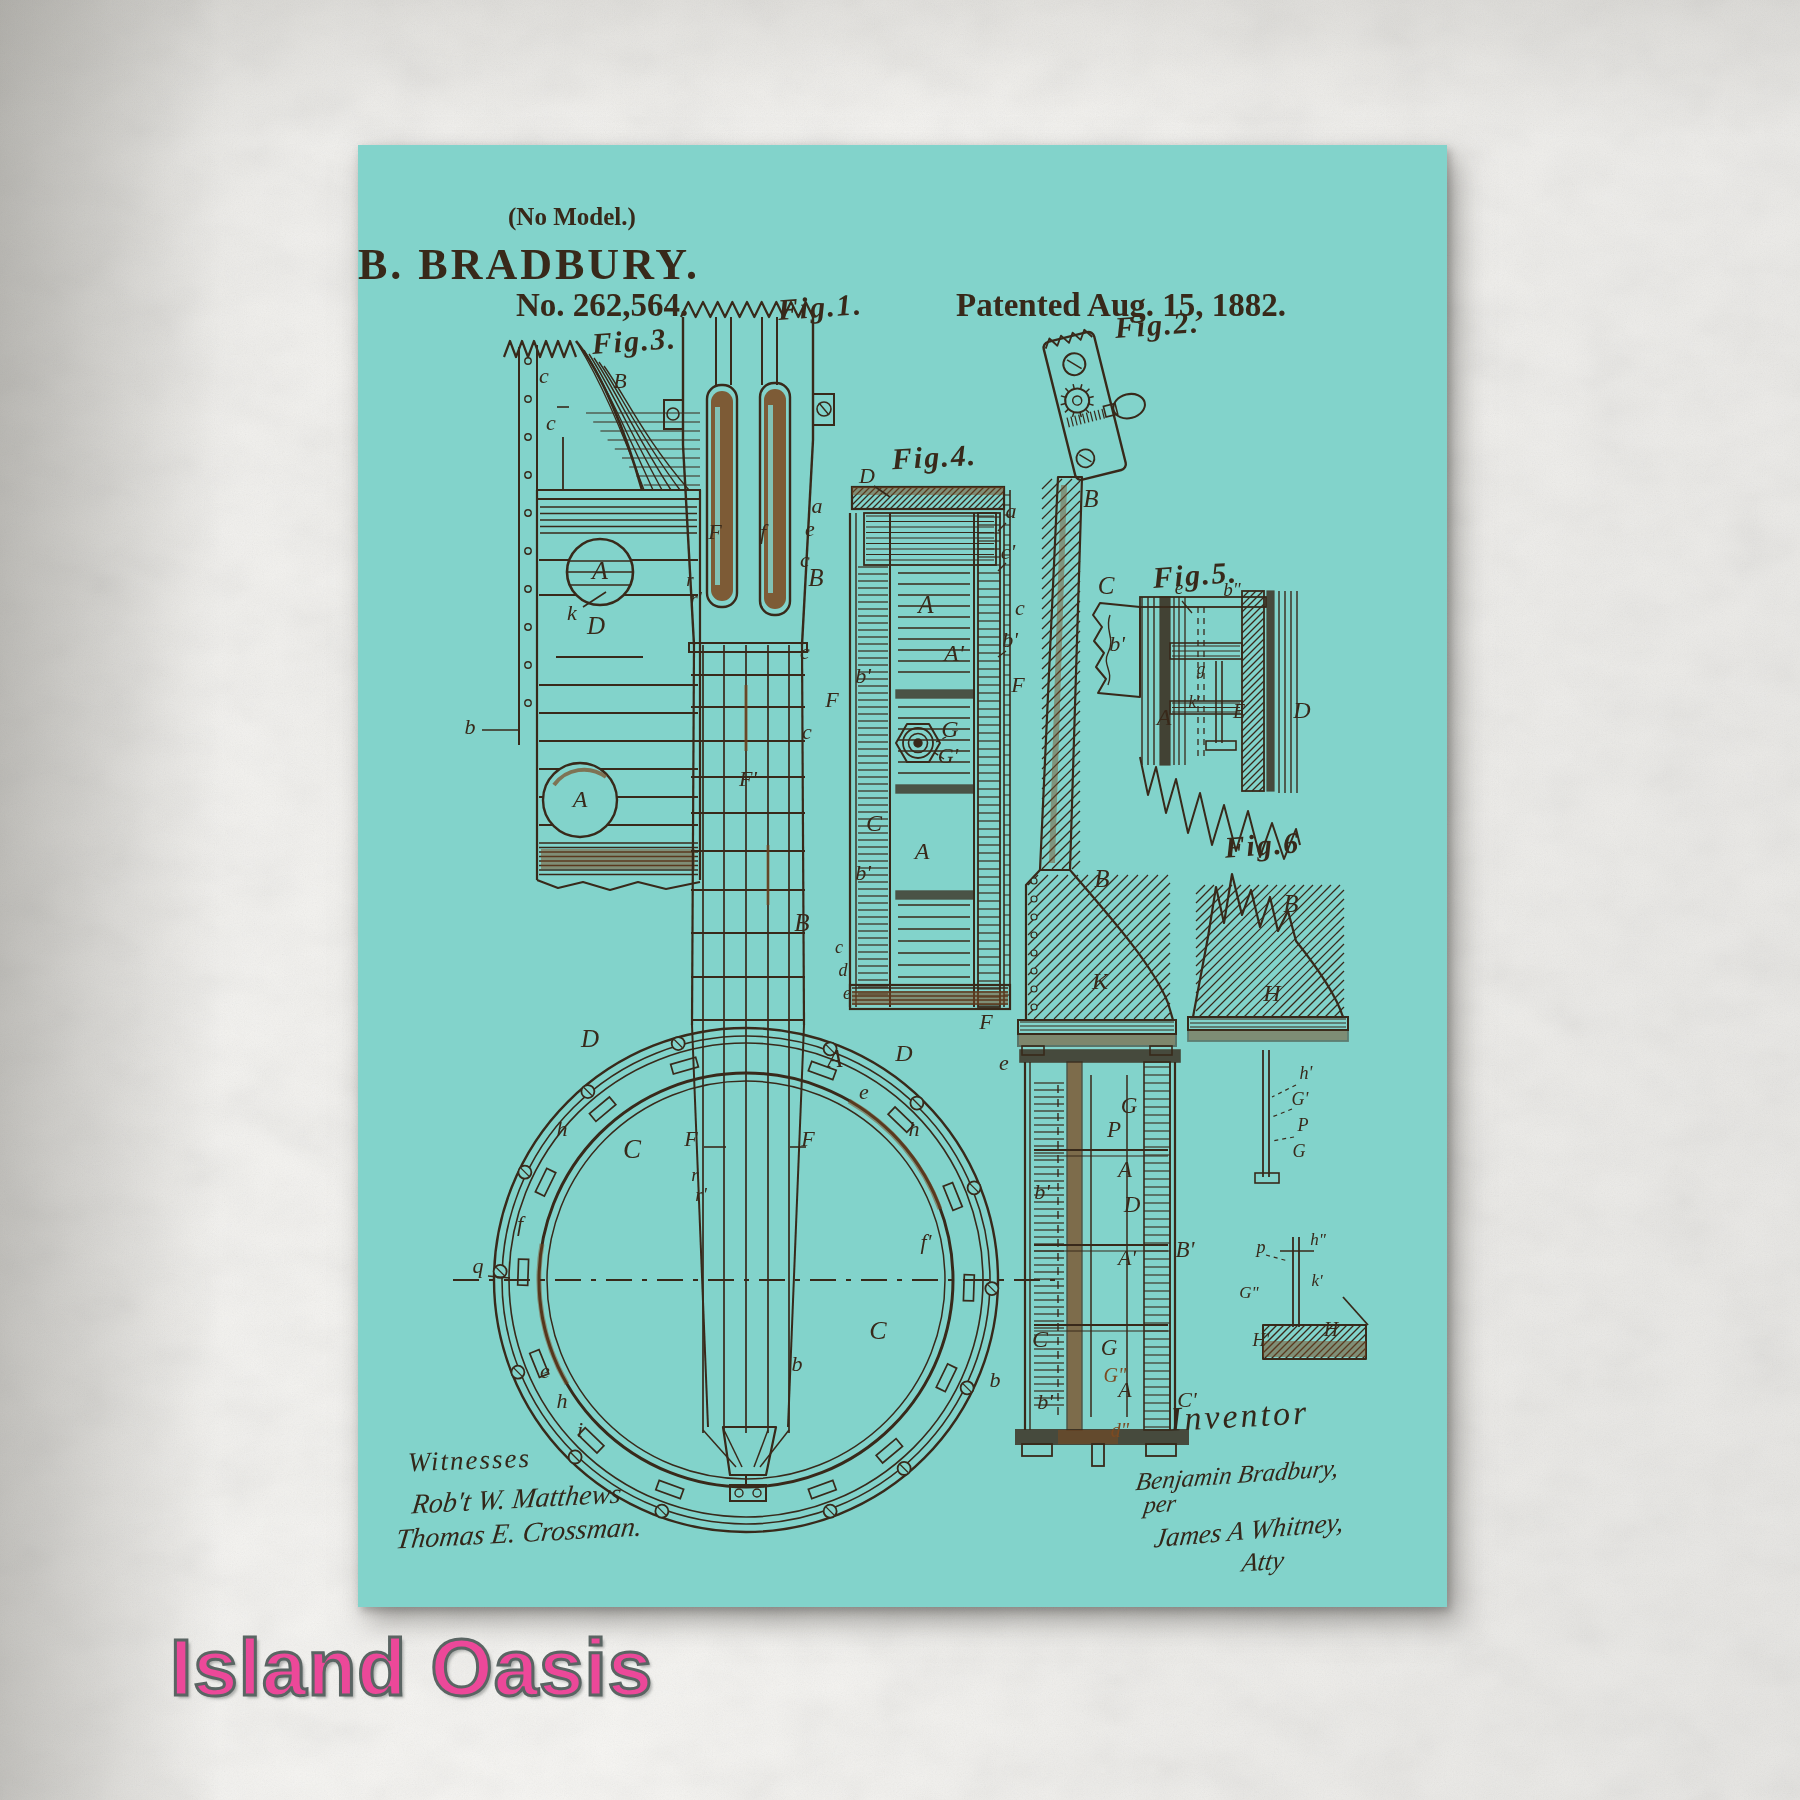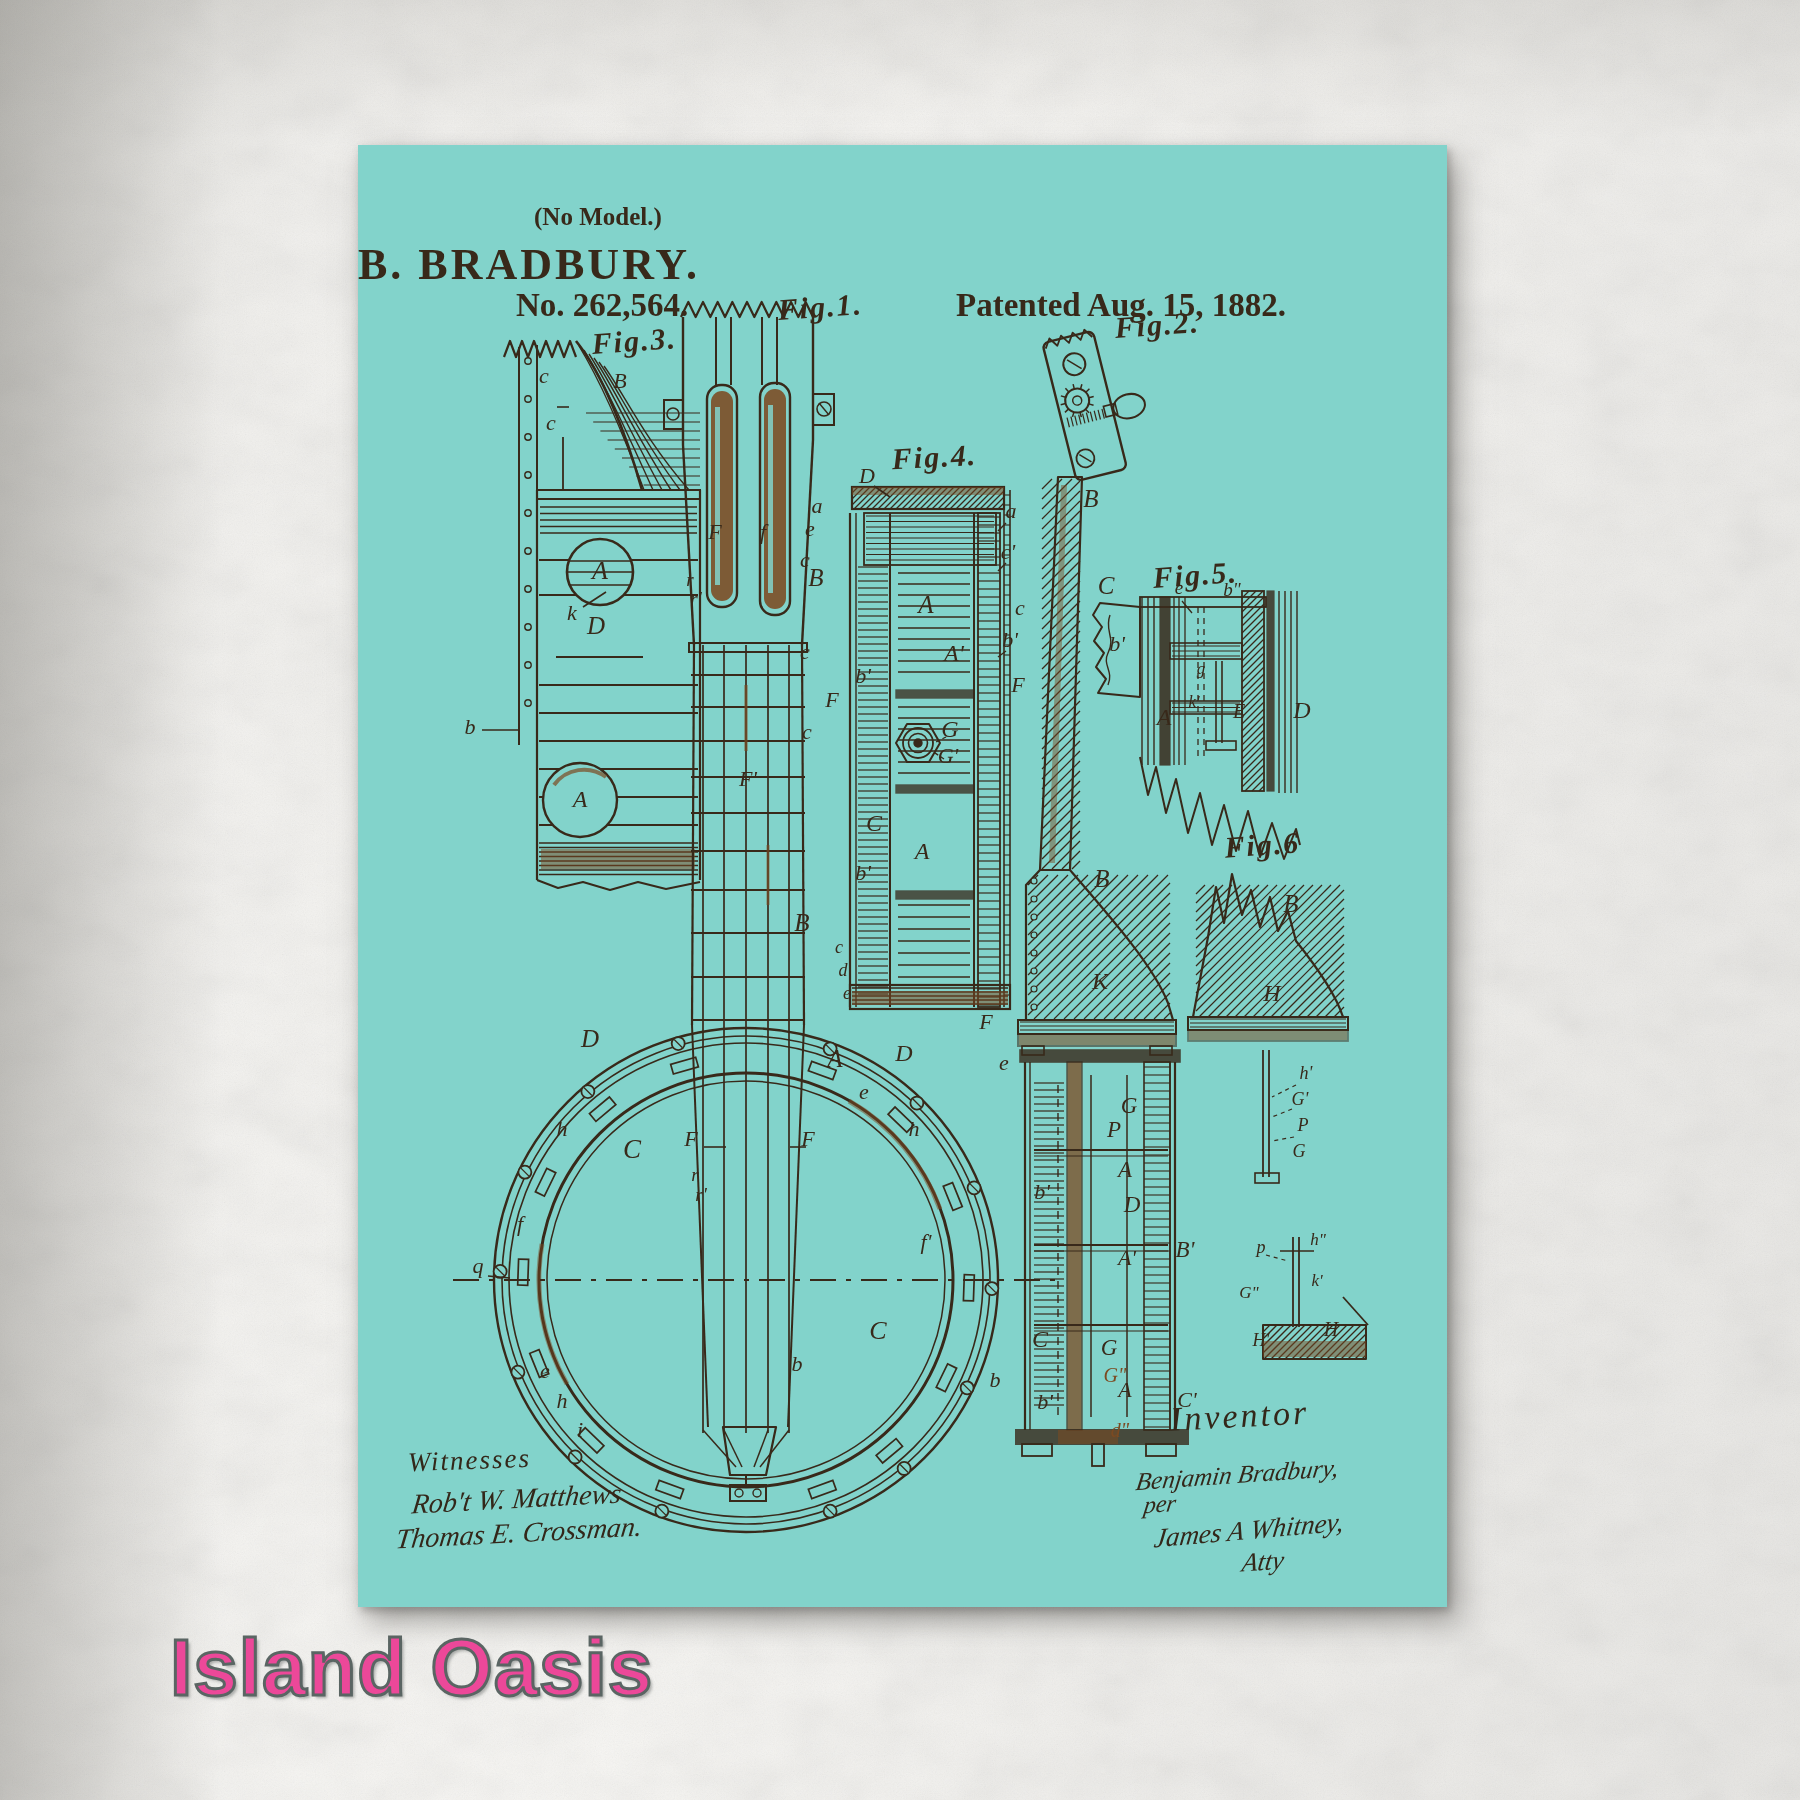--- a/index.html
+++ b/index.html
@@ -11,21 +11,21 @@
   .shade-left{position:absolute;left:0;top:0;bottom:0;width:220px;
     background:linear-gradient(to right, rgba(120,118,112,.38), rgba(120,118,112,0));pointer-events:none;}
   .shade-top{position:absolute;left:0;top:0;right:0;height:140px;
     background:linear-gradient(to bottom, rgba(150,148,142,.20), rgba(150,148,142,0));pointer-events:none;}
   .tex{position:absolute;left:0;top:0;pointer-events:none;}
   .poster{
     position:absolute;left:358px;top:145px;width:1089px;height:1462px;
     box-shadow:10px 14px 28px rgba(80,78,74,.5), 3px 4px 8px rgba(80,78,74,.35);
   }
   .hdr{position:absolute;color:#38291a;white-space:nowrap;}
-  .hdr-nomodel{left:150px;top:58px;font-size:25px;font-weight:bold;margin-left:26px;}
+  .hdr-nomodel{left:150px;top:58px;font-size:25px;font-weight:bold;}
   .hdr-name{left:0;right:0;top:62px;font-size:44px;font-weight:bold;letter-spacing:3px;margin-top:32px;}
   .hdr-subject{left:0;right:0;top:118px;text-align:center;font-size:26px;font-weight:bold;letter-spacing:2px;}
   .hdr-number{left:158px;top:142px;font-size:33px;font-weight:bold;}
   .hdr-patented{left:598px;top:142px;font-size:33px;font-weight:bold;}
   #drawing{position:absolute;left:0;top:0;}
   .script{position:absolute;color:#33271a;font-style:italic;white-space:nowrap;}
   .wit-head{left:50px;top:1300px;font-size:27px;transform:rotate(-2deg);letter-spacing:2px;}
   .wit-sig1{left:54px;top:1338px;font-size:28px;transform:rotate(-3deg) skewX(-10deg);}
   .wit-sig2{left:38px;top:1372px;font-size:28px;transform:rotate(-3deg) skewX(-10deg);}
   .inv-head{left:812px;top:1252px;font-size:34px;transform:rotate(-3deg);letter-spacing:3px;}

